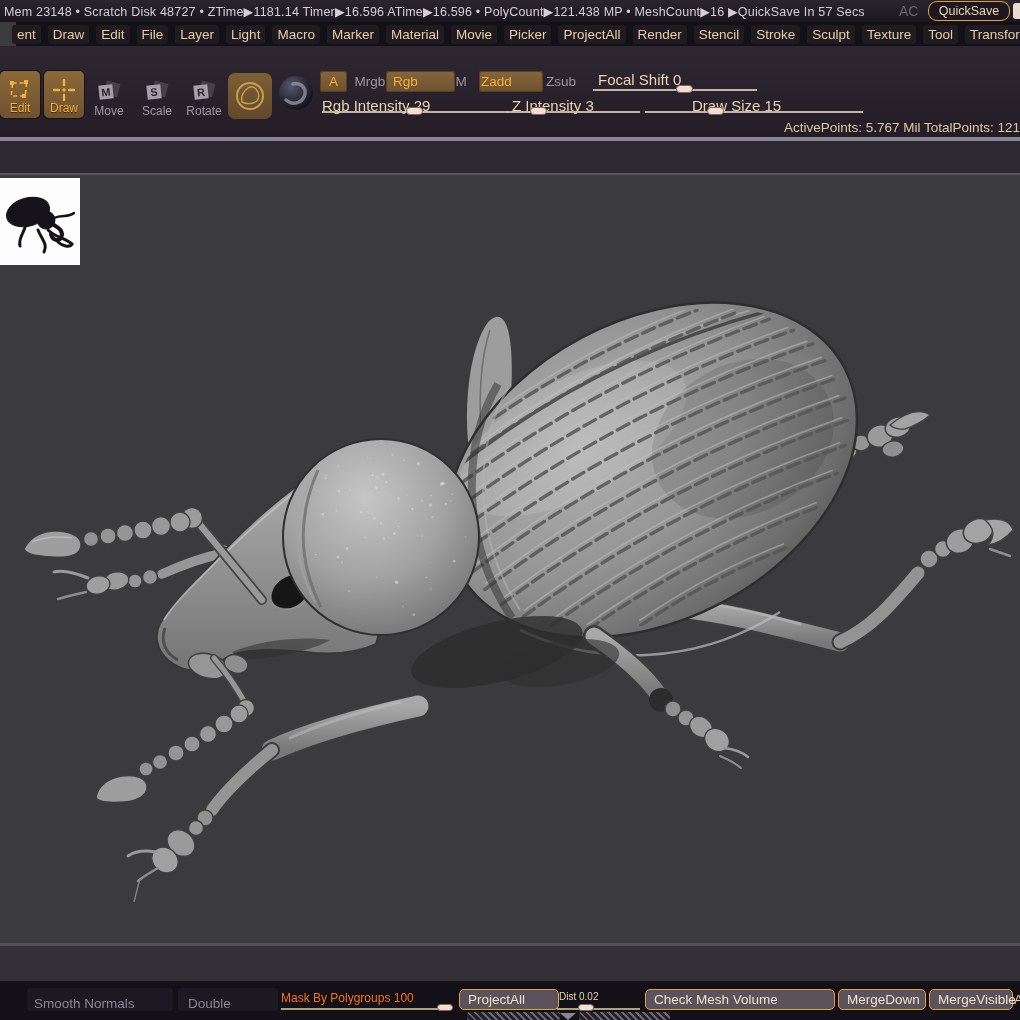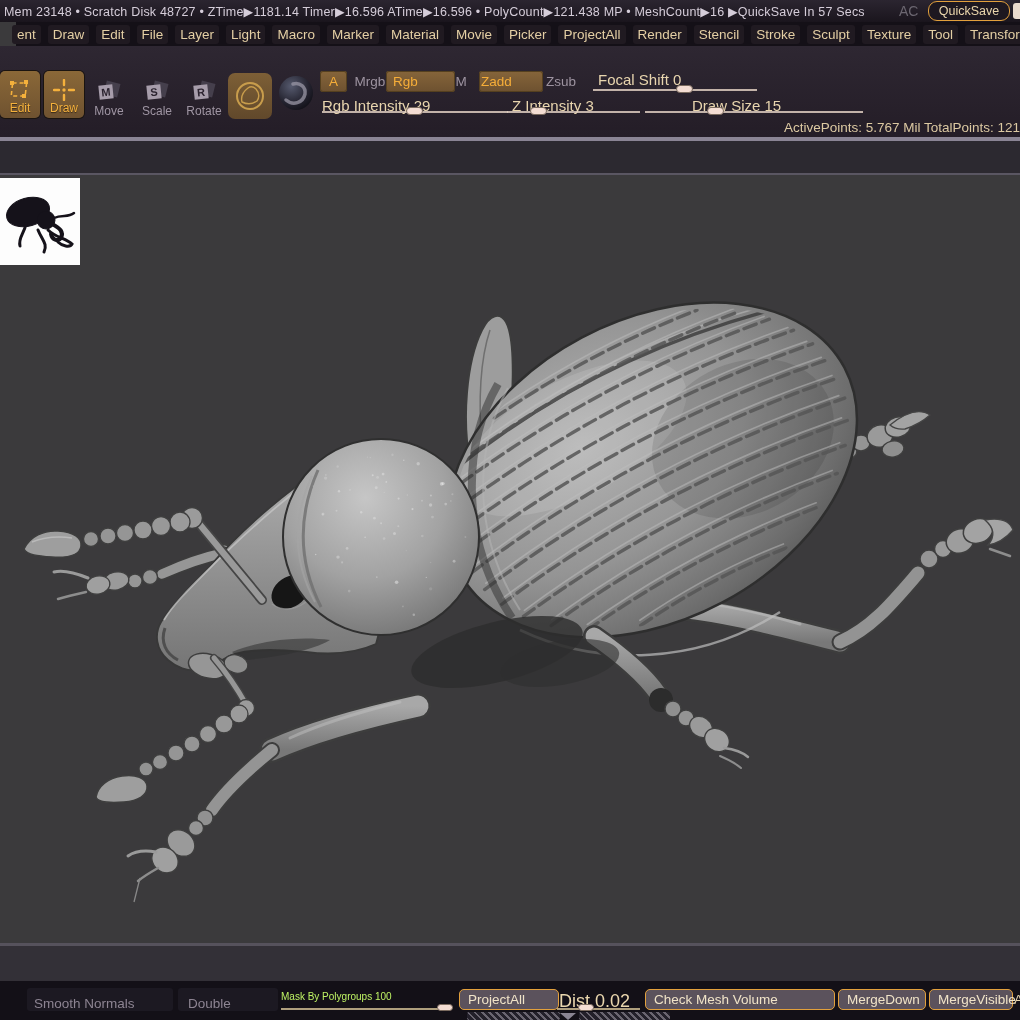--- a/index.html
+++ b/index.html
@@ -498,31 +498,31 @@
   <div class="abs" id="lower-tray"></div>
   <div class="abs" id="bottom-bar"></div>
 
   <div class="bb-panel" style="left:27px;width:146px;">
     <span class="bb-grey">Smooth Normals</span>
   </div>
   <div class="bb-panel" style="left:178px;width:100px;">
     <span class="bb-grey" style="padding-left:10px;">Double</span>
   </div>
 
-  <div class="abs" style="left:281px;top:991px;color:#bef264;font-size:10px;white-space:nowrap;">
+  <div class="abs" style="left:281px;top:991px;color:#f97316;font-size:12px;white-space:nowrap;">
     <span>Mask By Polygroups</span> <span>100</span>
   </div>
   <div class="slider-track" style="left:281px;top:1008px;width:171px;background:#cbb98f;"></div>
   <div class="slider-handle" style="left:437px;top:1004px;width:16px;height:7px;"></div>
 
   <div class="bb-btn" style="left:459px;width:100px;">
       <span>ProjectAll</span>
     </div>
 
-  <div class="abs" style="left:559px;top:991px;color:#ead7ae;font-size:18px;white-space:nowrap;">
+  <div class="abs" style="left:559px;top:991px;color:#ead7ae;font-size:10px;white-space:nowrap;">
     <span>Dist</span> <span>0.02</span>
   </div>
   <div class="slider-track" style="left:557px;top:1008px;width:83px;background:#cbb98f;"></div>
   <div class="slider-handle" style="left:578px;top:1004px;width:16px;height:7px;"></div>
 
   <div class="bb-btn" style="left:645px;width:190px;">
       <span>Check Mesh Volume</span>
     </div>
   <div class="bb-btn" style="left:838px;width:88px;">
       <span>MergeDown</span>

